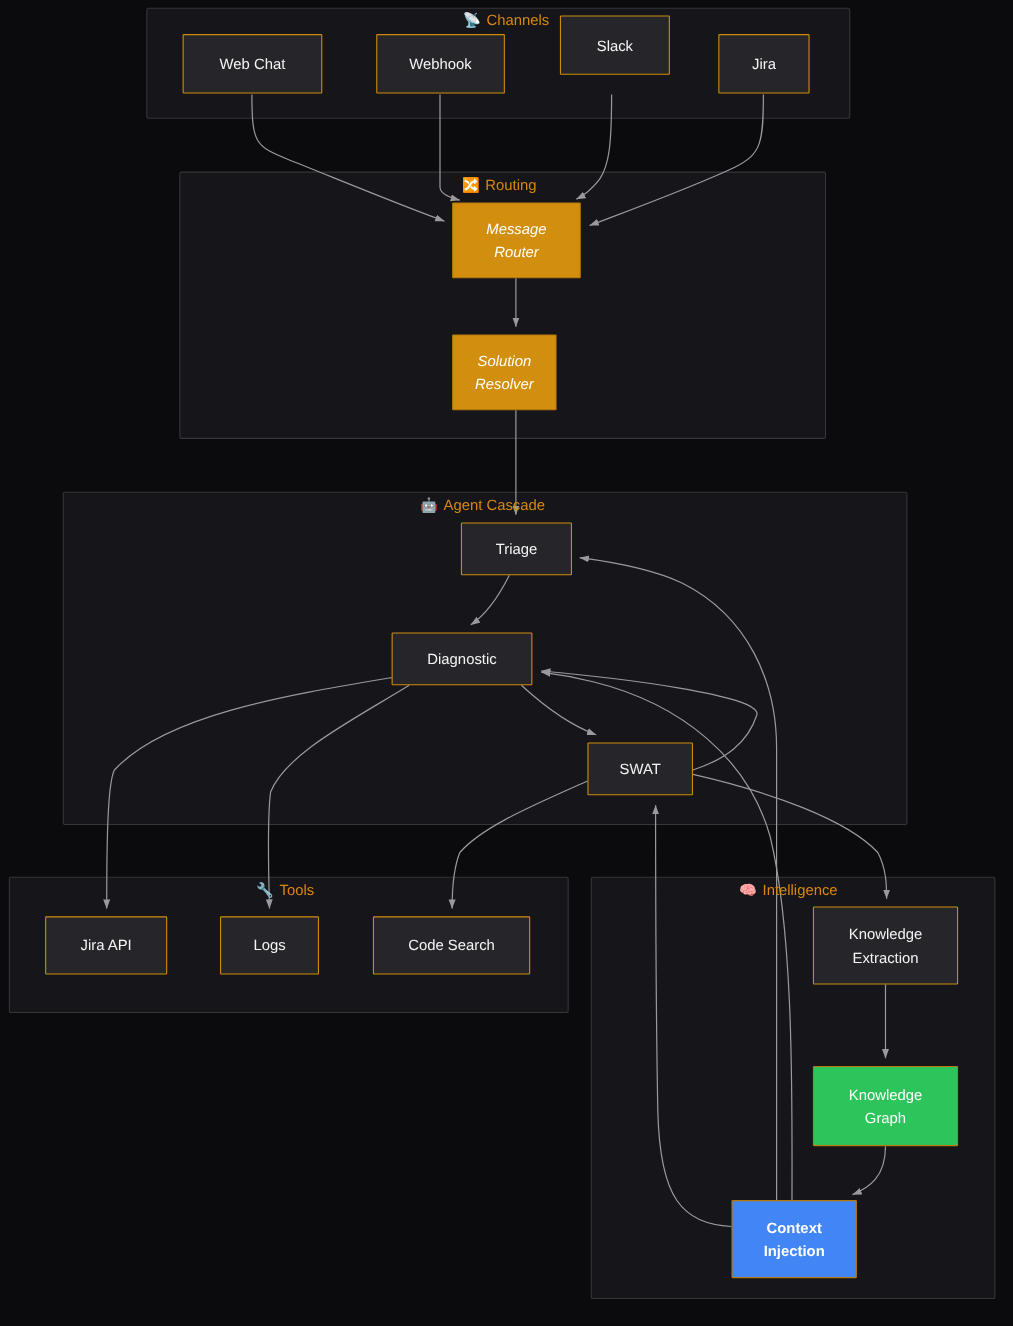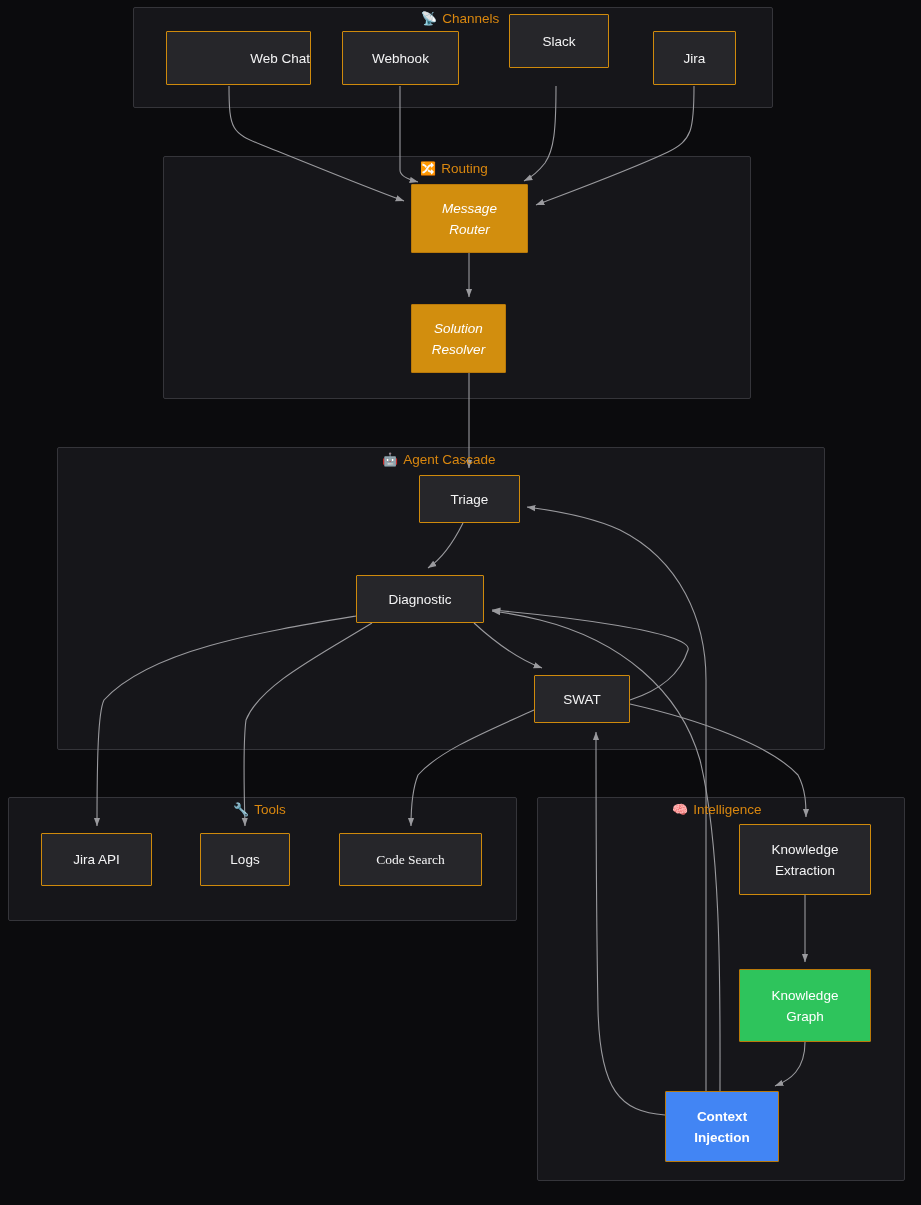--- a/index.html
+++ b/index.html
@@ -127,21 +127,21 @@
       <div class="cluster-label" style="left: 233px; top: 802px; color: rgb(217, 135, 15);">
         <span class="ico">🔧</span>
         <span>Tools</span>
       </div>
       <div class="cluster-label" style="left: 672px; top: 802px; color: rgb(217, 135, 15);">
         <span class="ico">🧠</span>
         <span>Intelligence</span>
       </div>
     </div>
   <div id="node-layer">
-      <div class="node" style="left: 166px; top: 31px; width: 145px; height: 54px; align-items: flex-end;">
+      <div class="node" style="left: 166px; top: 31px; width: 127px; height: 54px;">
         <span>Web Chat</span>
       </div>
       <div class="node" style="left: 342px; top: 31px; width: 117px; height: 54px;">
         <span>Webhook</span>
       </div>
       <div class="node" style="left: 509px; top: 14px; width: 100px; height: 54px;">
         <span>Slack</span>
       </div>
       <div class="node" style="left: 653px; top: 31px; width: 83px; height: 54px;">
         <span>Jira</span>
@@ -162,21 +162,21 @@
       </div>
       <div class="node" style="left: 534px; top: 675px; width: 96px; height: 48px;">
         <span>SWAT</span>
       </div>
       <div class="node" style="left: 41px; top: 833px; width: 111px; height: 53px;">
         <span>Jira API</span>
       </div>
       <div class="node" style="left: 200px; top: 833px; width: 90px; height: 53px;">
         <span>Logs</span>
       </div>
-      <div class="node" style="left: 339px; top: 833px; width: 143px; height: 53px; font-family: Liberation Serif, serif;">
+      <div class="node" style="left: 339px; top: 833px; width: 143px; height: 53px;">
         <span>Code Search</span>
       </div>
       <div class="node" style="left: 739px; top: 824px; width: 132px; height: 71px;">
         <span>Knowledge</span>
         <span>Extraction</span>
       </div>
       <div class="node accent-green" style="left: 739px; top: 969px; width: 132px; height: 73px;">
         <span>Knowledge</span>
         <span>Graph</span>
       </div>

